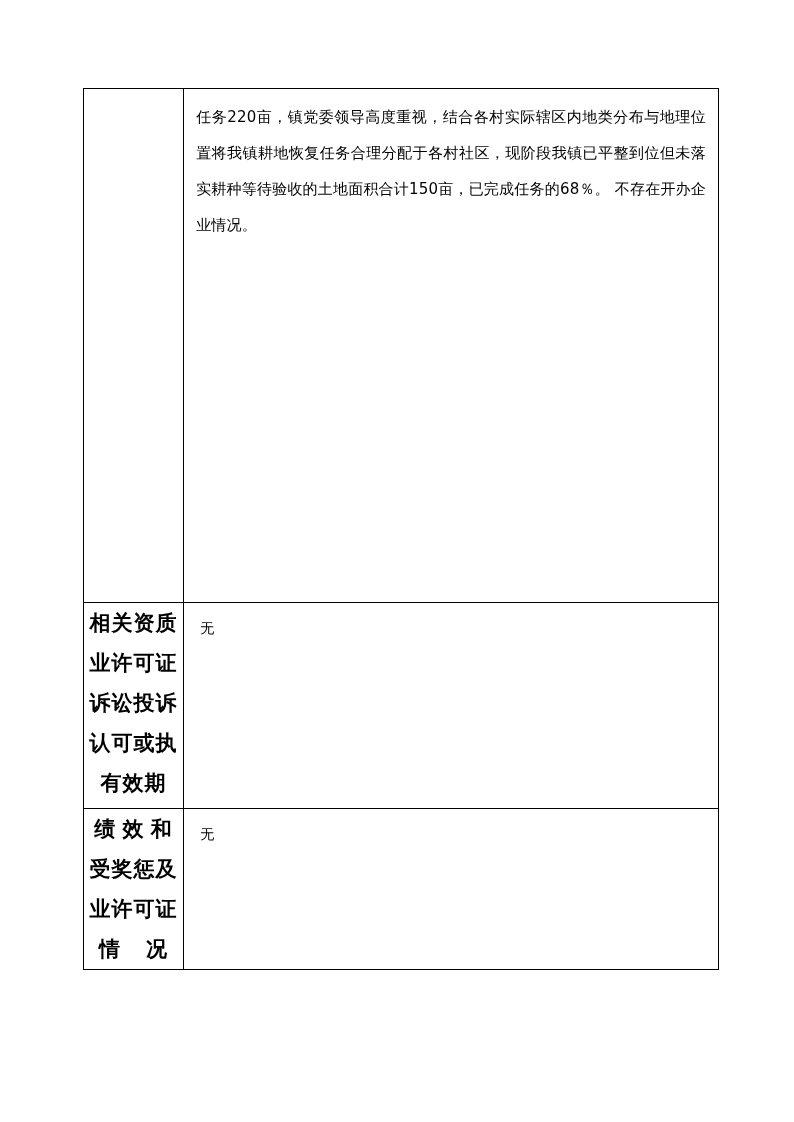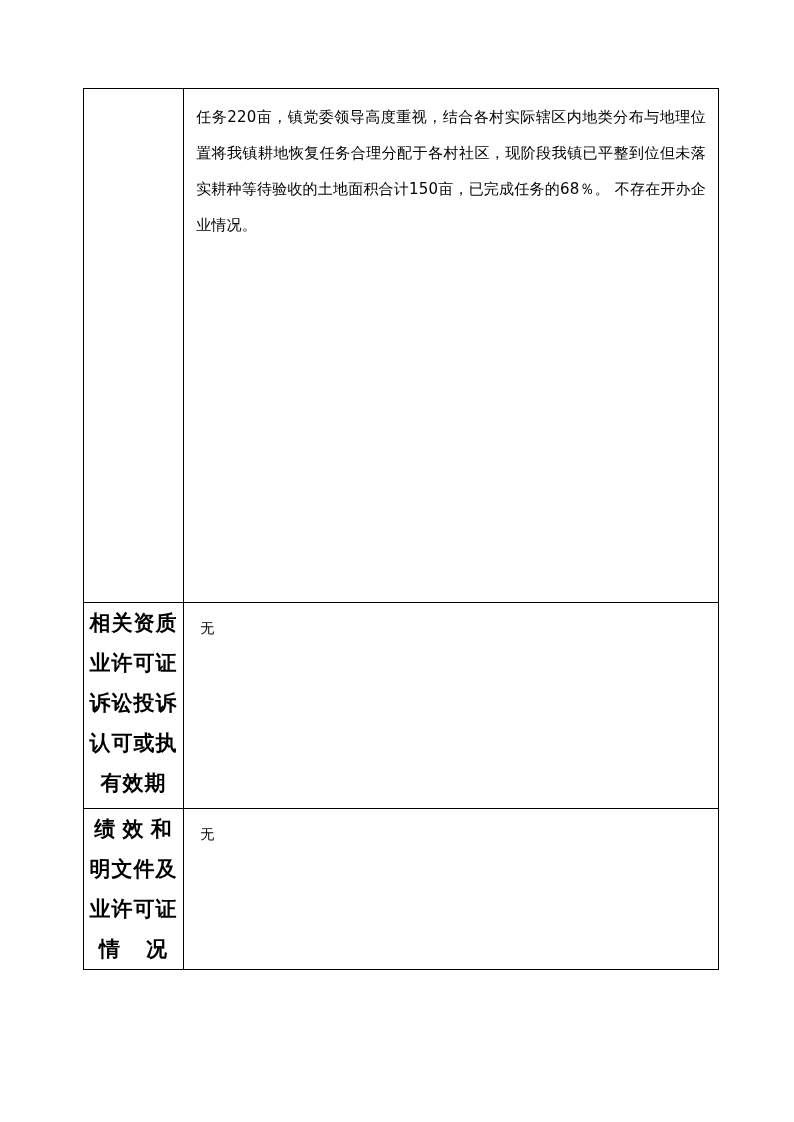--- a/index.html
+++ b/index.html
@@ -119,21 +119,21 @@
           <div class="cell-inner-qual">
             <div class="short-text">无</div>
           </div>
         </td>
       </tr>
 
       <tr class="row-perf">
         <td class="label-cell">
           <div class="label-stack">
             <div class="label-line">绩 效 和</div>
-            <div class="label-line">明文件及</div>
+            <div class="label-line">受奖惩及</div>
             <div class="label-line">业许可证</div>
             <div class="label-line">情    况</div>
           </div>
         </td>
         <td>
           <div class="cell-inner-perf">
             <div class="short-text">无</div>
           </div>
         </td>
       </tr>

